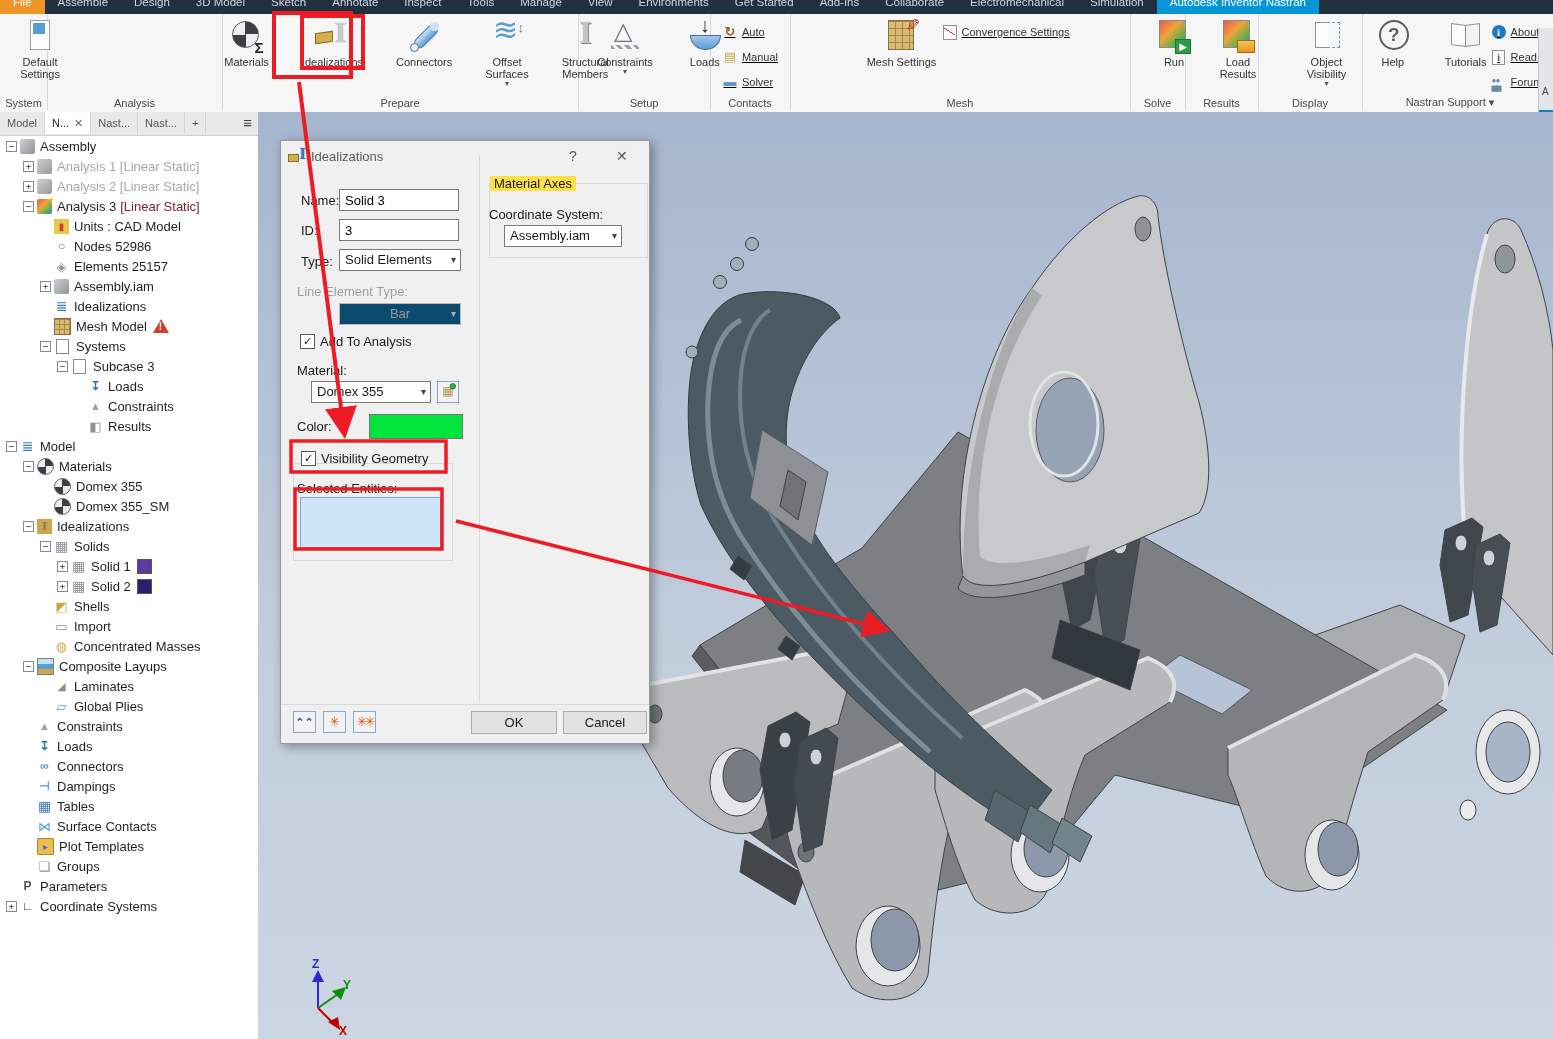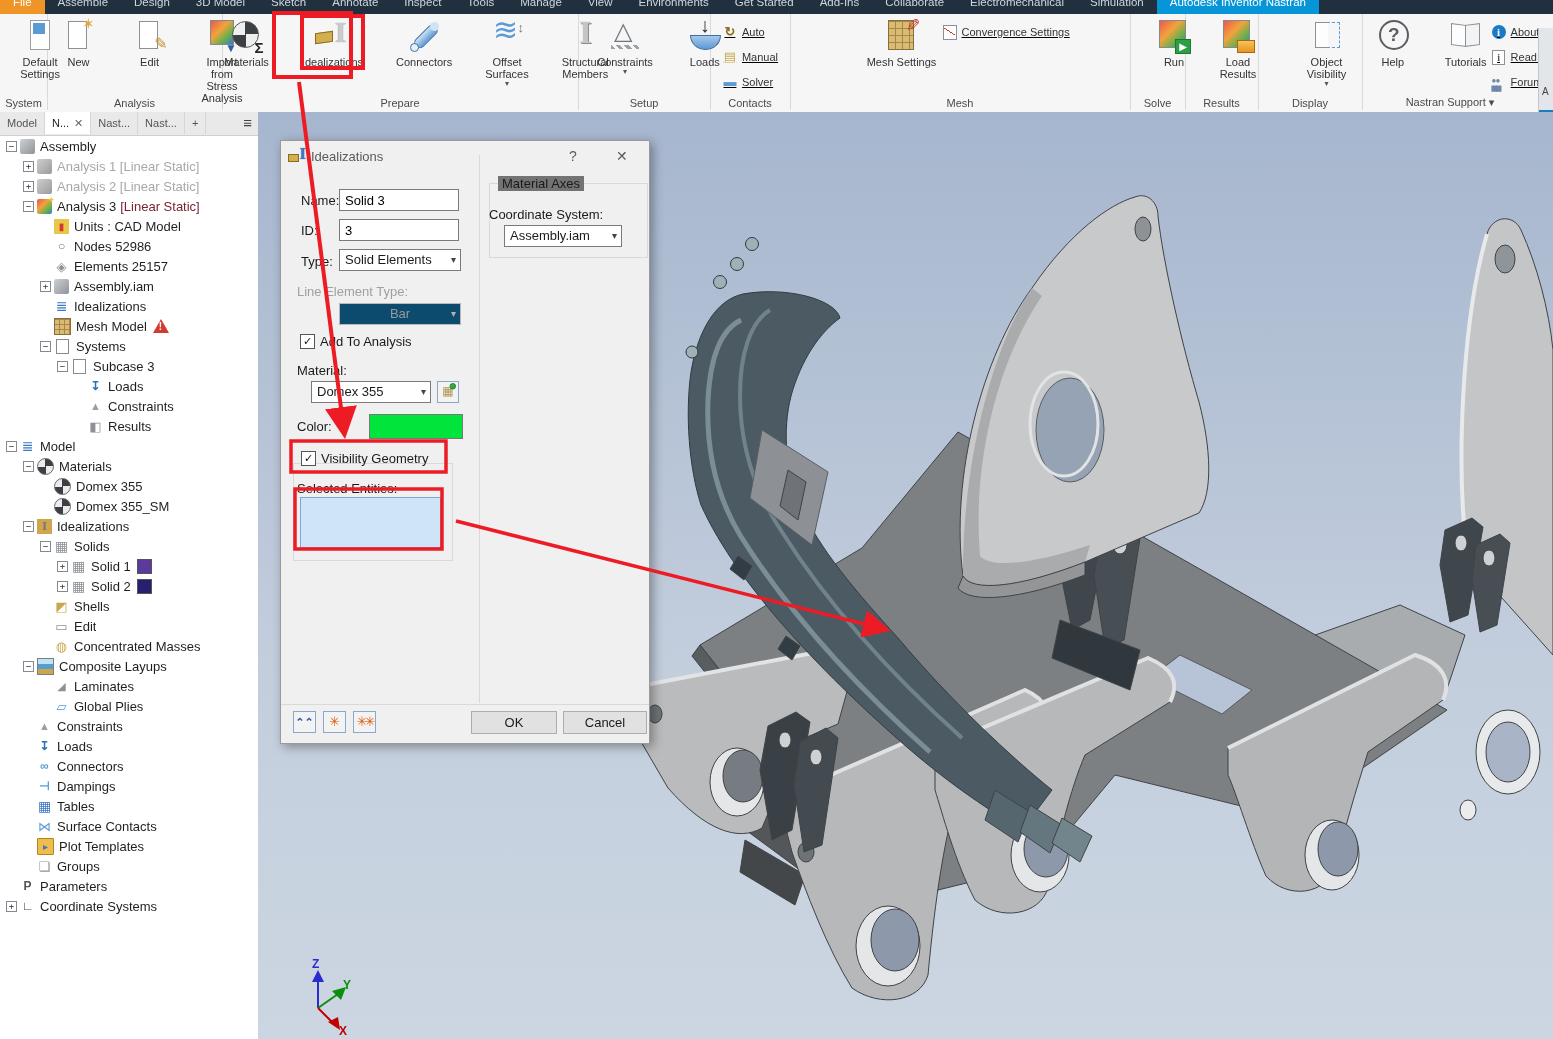--- a/index.html
+++ b/index.html
@@ -151,21 +151,21 @@
   .dlabel{position:absolute;color:#1a1a1a;}
   .dlabel.disabled{color:#a0a0a0;}
   .dinput{position:absolute;height:22px;border:1px solid #7a7a7a;background:#fff;font-family:"Liberation Sans",sans-serif;font-size:13px;padding:0 5px;box-sizing:border-box;}
   .ddl{position:absolute;height:22px;border:1px solid #7a7a7a;background:#fff;line-height:20px;padding:0 5px;box-sizing:border-box;}
   .ddl .ddcaret{position:absolute;right:4px;top:0;color:#444;font-size:10px;}
   .ddl.disabled{background:#0c4a6e;border-color:#b8b8b8;color:#9a9a9a;text-align:center;}
   .ddl.disabled .ddcaret{color:#b0b0b0;}
   .cbx{position:absolute;width:13px;height:13px;border:1px solid #555;background:#fff;font-size:11px;line-height:12px;text-align:center;color:#111;}
   .swatch{position:absolute;border:1px solid #777;}
   .gframe{position:absolute;border:1px solid #d5dade;}
-  .gframe .legend{position:absolute;left:8px;top:-8px;background:#737373;padding:0 4px;}
+  .gframe .legend{position:absolute;left:0;top:-8px;background:#fde047;padding:0 4px;}
   .selbox{position:absolute;background:#cfe4f7;border:1px solid #7da7d8;}
   .vline{position:absolute;width:1px;background:#d9d9d9;}
   .hline{position:absolute;height:1px;background:#d9d9d9;}
   .dbtn{position:absolute;height:23px;background:#e1e1e1;border:1px solid #adadad;text-align:center;line-height:21px;box-sizing:border-box;font-size:13px;}
   .tinybtn{position:absolute;width:23px;height:22px;background:#f3f3f3;border:1px solid #8aa8c8;text-align:center;line-height:20px;box-sizing:border-box;}
   .tinybtn.chev{color:#2b5fa8;font-weight:bold;font-size:11px;}
   .tinybtn.star{color:#e05a10;font-size:13px;}
 
   
   .annosvg{position:absolute;left:0;top:0;pointer-events:none;z-index:60;}
@@ -184,34 +184,20 @@
       <div class="gitems">
         <div class="rbtn" style="width:46px">
           <div class="bi bi-defaults"></div>
           <div class="blabel">Default Settings</div>
         </div>
       </div>
       <div class="glabel">System</div>
     </div>
 
     <div class="rgroup" style="left:47px;width:175px">
-      <div class="gitems">
-        <div class="rbtn" style="width:44px">
-          <div class="bi pg bi-new"></div>
-          <div class="blabel">New</div>
-        </div>
-        <div class="rbtn" style="width:40px">
-          <div class="bi pg bi-edit"></div>
-          <div class="blabel">Edit</div>
-        </div>
-        <div class="rbtn" style="width:86px">
-          <div class="bi bi-import"></div>
-          <div class="blabel">Import from Stress Analysis</div>
-        </div>
-      </div>
       <div class="glabel">Analysis</div>
     </div>
 
     <div class="rgroup" style="left:222px;width:356px">
       <div class="gitems">
         <div class="rbtn" style="width:50px">
           <div class="bi bi-materials"></div>
           <div class="blabel">Materials</div>
         </div>
         <div class="rbtn red-box-btn" style="width:74px">
@@ -499,21 +485,21 @@
         <div class="trow">
           <span class="tind" style="width: 40px;"></span>
           <span class="texp none"></span>
           <span class="tic tic-shells"></span>
           <span class="tlabel">Shells</span>
         </div>
         <div class="trow">
           <span class="tind" style="width: 40px;"></span>
           <span class="texp none"></span>
           <span class="tic tic-beams"></span>
-          <span class="tlabel">Edit</span>
+          <span class="tlabel">Import</span>
         </div>
         <div class="trow">
           <span class="tind" style="width: 40px;"></span>
           <span class="texp none"></span>
           <span class="tic tic-cmass"></span>
           <span class="tlabel">Concentrated Masses</span>
         </div>
         <div class="trow">
           <span class="tind" style="width: 23px;"></span>
           <span class="texp">−</span>

